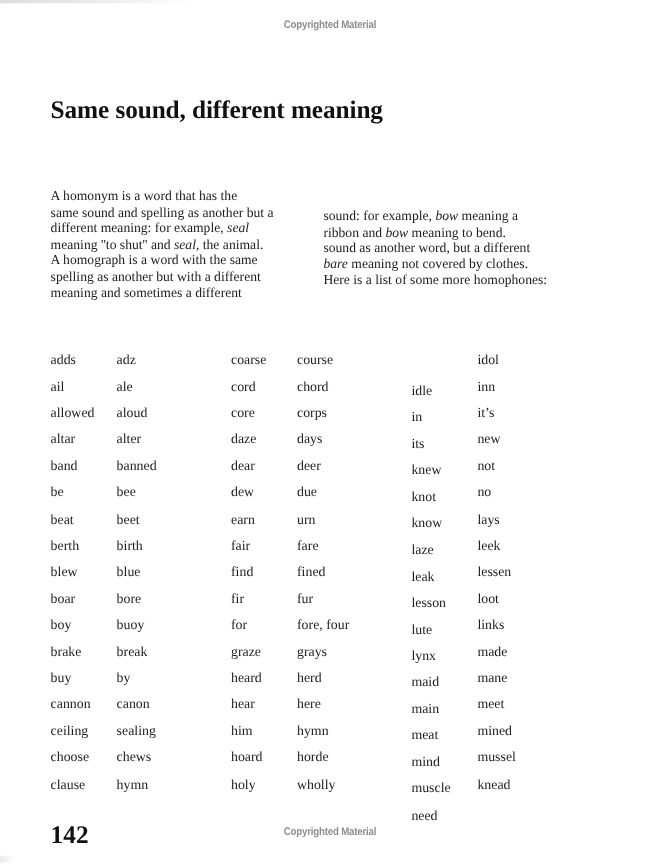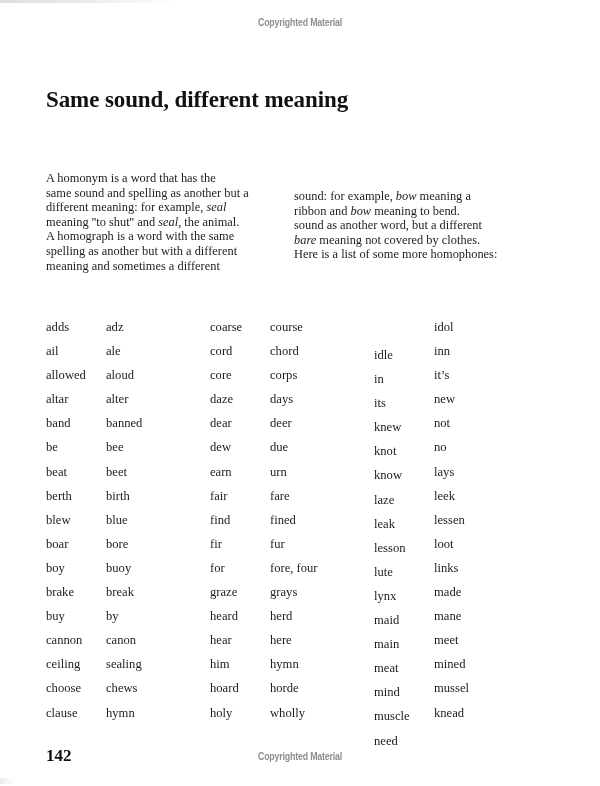--- a/index.html
+++ b/index.html
@@ -104,21 +104,21 @@
   .c1 { left: 60px; }
   .c2 { left: 164px; }
   .c3 { left: 224px; }
   .c4 { left: 328px; margin-top: 28px; }
   .c5 { left: 388px; }
 
   .page-number {
     position: absolute;
     left: 46px;
     top: 746px;
-    font-size: 17px;
+    font-size: 23px;
     font-weight: 700;
     color: #111111;
   }
 </style>
 </head>
 <body>
 
 <div class="page">
 
   <div class="scan-artifact"></div>

